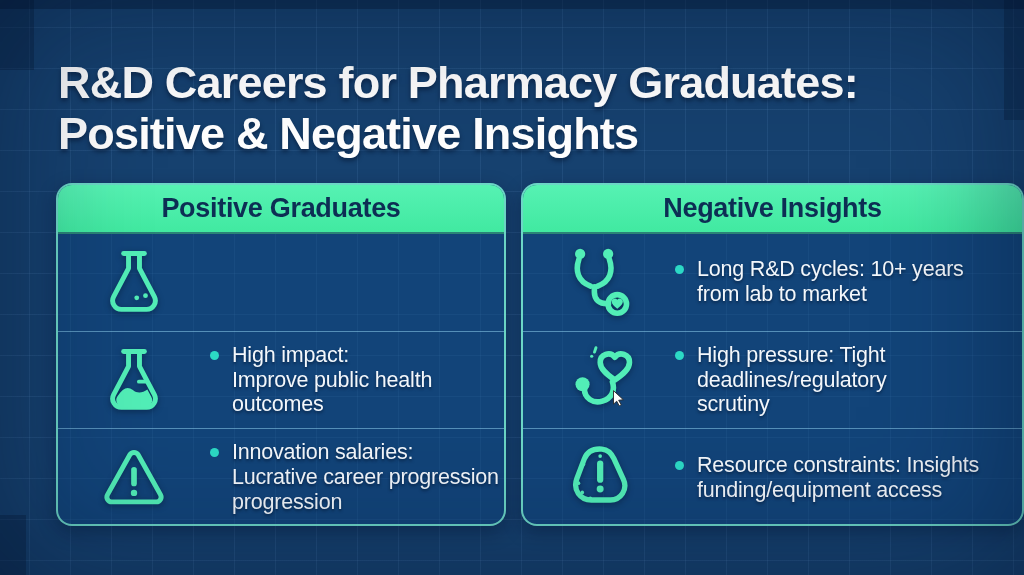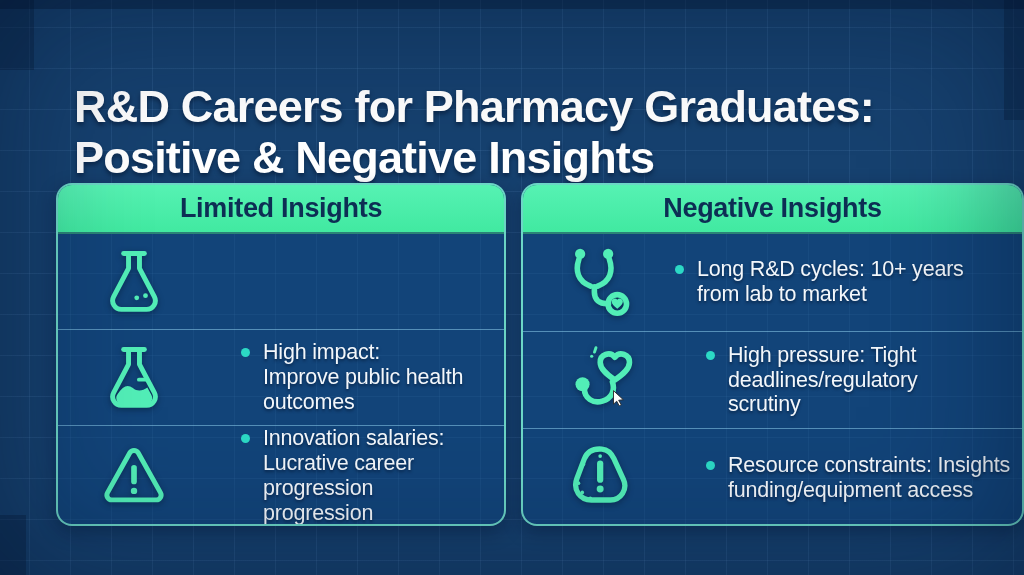--- a/index.html
+++ b/index.html
@@ -22,25 +22,24 @@
     box-shadow:inset 0 0 140px rgba(2,16,40,0.45);
   }
   .top-strip{
     position:absolute;left:0;top:0;width:1024px;height:9px;
     background:rgba(4,18,44,0.35);pointer-events:none;
   }
   .corner-patch{
     position:absolute;background:rgba(4,20,48,0.30);pointer-events:none;
   }
   .page-title{
-    position:absolute;left:58px;top:52px;width:900px;
+    position:absolute;left:58px;top:28px;width:900px;
     color:#FFFFFF;font-size:45px;font-weight:700;letter-spacing:-0.8px;
     line-height:1.13;white-space:pre-line;
     text-shadow:0 3px 4px rgba(3,18,44,0.55);
-    margin-left:16px;
   }
   .card{
     position:absolute;top:183px;height:343px;
     border:2px solid rgba(126,240,211,0.85);
     border-radius:16px;
     background:rgba(14,74,134,0.45);
     box-shadow:0 6px 18px rgba(2,14,36,0.35);
     box-sizing:border-box;
     overflow:hidden;
   }
@@ -51,21 +50,21 @@
     background:linear-gradient(180deg,#56F2B3 0%,#41E9A1 100%);
     color:#0D2E54;font-size:27px;font-weight:700;letter-spacing:-0.3px;
     border-bottom:2px solid rgba(10,40,70,0.55);
     box-sizing:border-box;
   }
   .card-body{position:relative;height:292px;display:flex;flex-direction:column;}
   .row{
     flex:1 1 0;display:flex;align-items:center;
     padding-left:34px;box-sizing:border-box;
   }
-  .row + .row{border-top:1px solid rgba(140,206,236,0.55);gap:31px;}
+  .row + .row{border-top:1px solid rgba(140,206,236,0.55);}
   .icon-slot{
     width:84px;height:84px;flex:0 0 84px;
     display:flex;align-items:center;justify-content:center;
     filter:drop-shadow(0 2px 3px rgba(2,16,40,0.45));
   }
   .text-wrap{
     position:relative;margin-left:34px;padding-left:22px;
   }
   .bullet{
     position:absolute;left:0;top:8px;width:9px;height:9px;border-radius:50%;
@@ -86,21 +85,21 @@
 
   <div class="top-strip"></div>
   <div class="corner-patch" style="left:0;top:0;width:34px;height:70px;"></div>
   <div class="corner-patch" style="right:0;top:0;width:20px;height:120px;"></div>
   <div class="corner-patch" style="left:0;bottom:0;width:26px;height:60px;"></div>
 
   <h1 class="page-title">R&amp;D Careers for Pharmacy Graduates:
 Positive &amp; Negative Insights</h1>
 
   <section class="card positive">
-    <div class="card-header">Limited Insights</div>
+    <div class="card-header">Positive Graduates</div>
     <div class="card-body">
 
       <div class="row">
         <div class="icon-slot">
           <svg class="icon" width="70" height="70" viewBox="0 0 64 64" fill="none" stroke="#52EEB7" stroke-width="4.5" stroke-linecap="round" stroke-linejoin="round">
             <path d="M22.5 6h19"></path>
             <path d="M27 6v13.5L13.4 45.3A8 8 0 0 0 20.6 57h22.8a8 8 0 0 0 7.2-11.7L37 19.5V6"></path>
             <circle cx="34.5" cy="46.5" r="2.2" fill="#52EEB7" stroke="none"></circle>
             <circle cx="42.5" cy="44.5" r="2.2" fill="#52EEB7" stroke="none"></circle>
           </svg>

